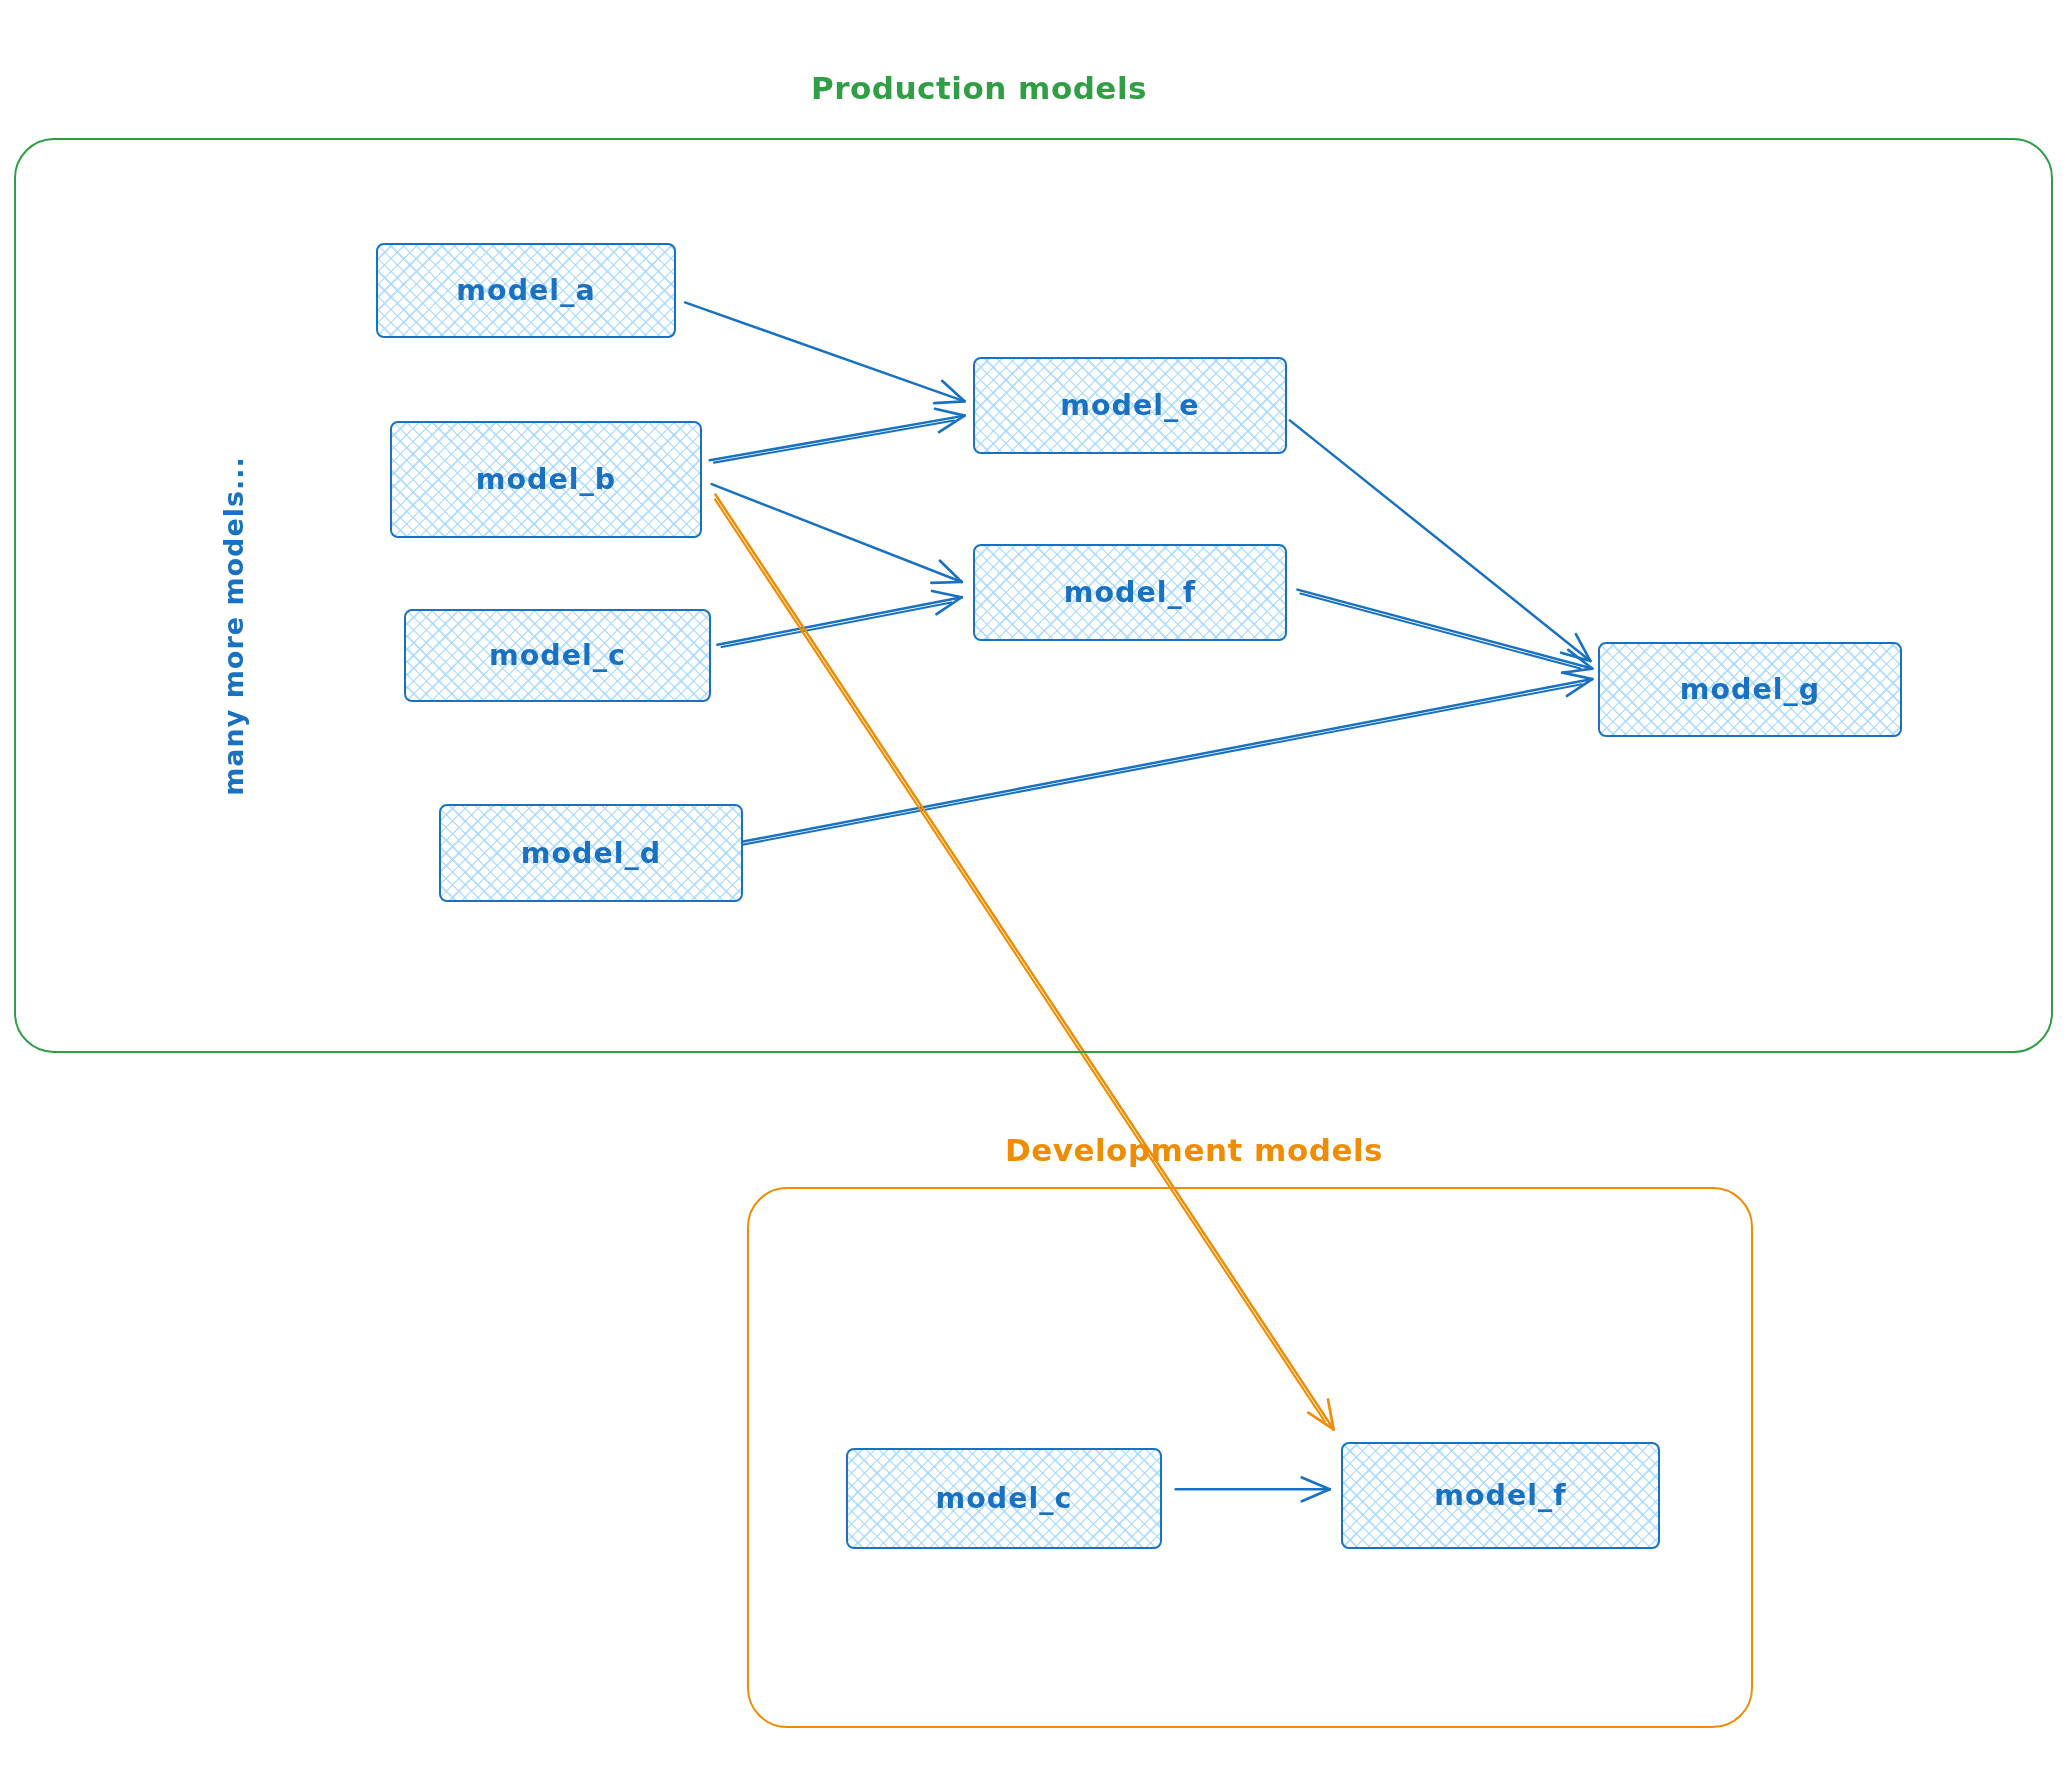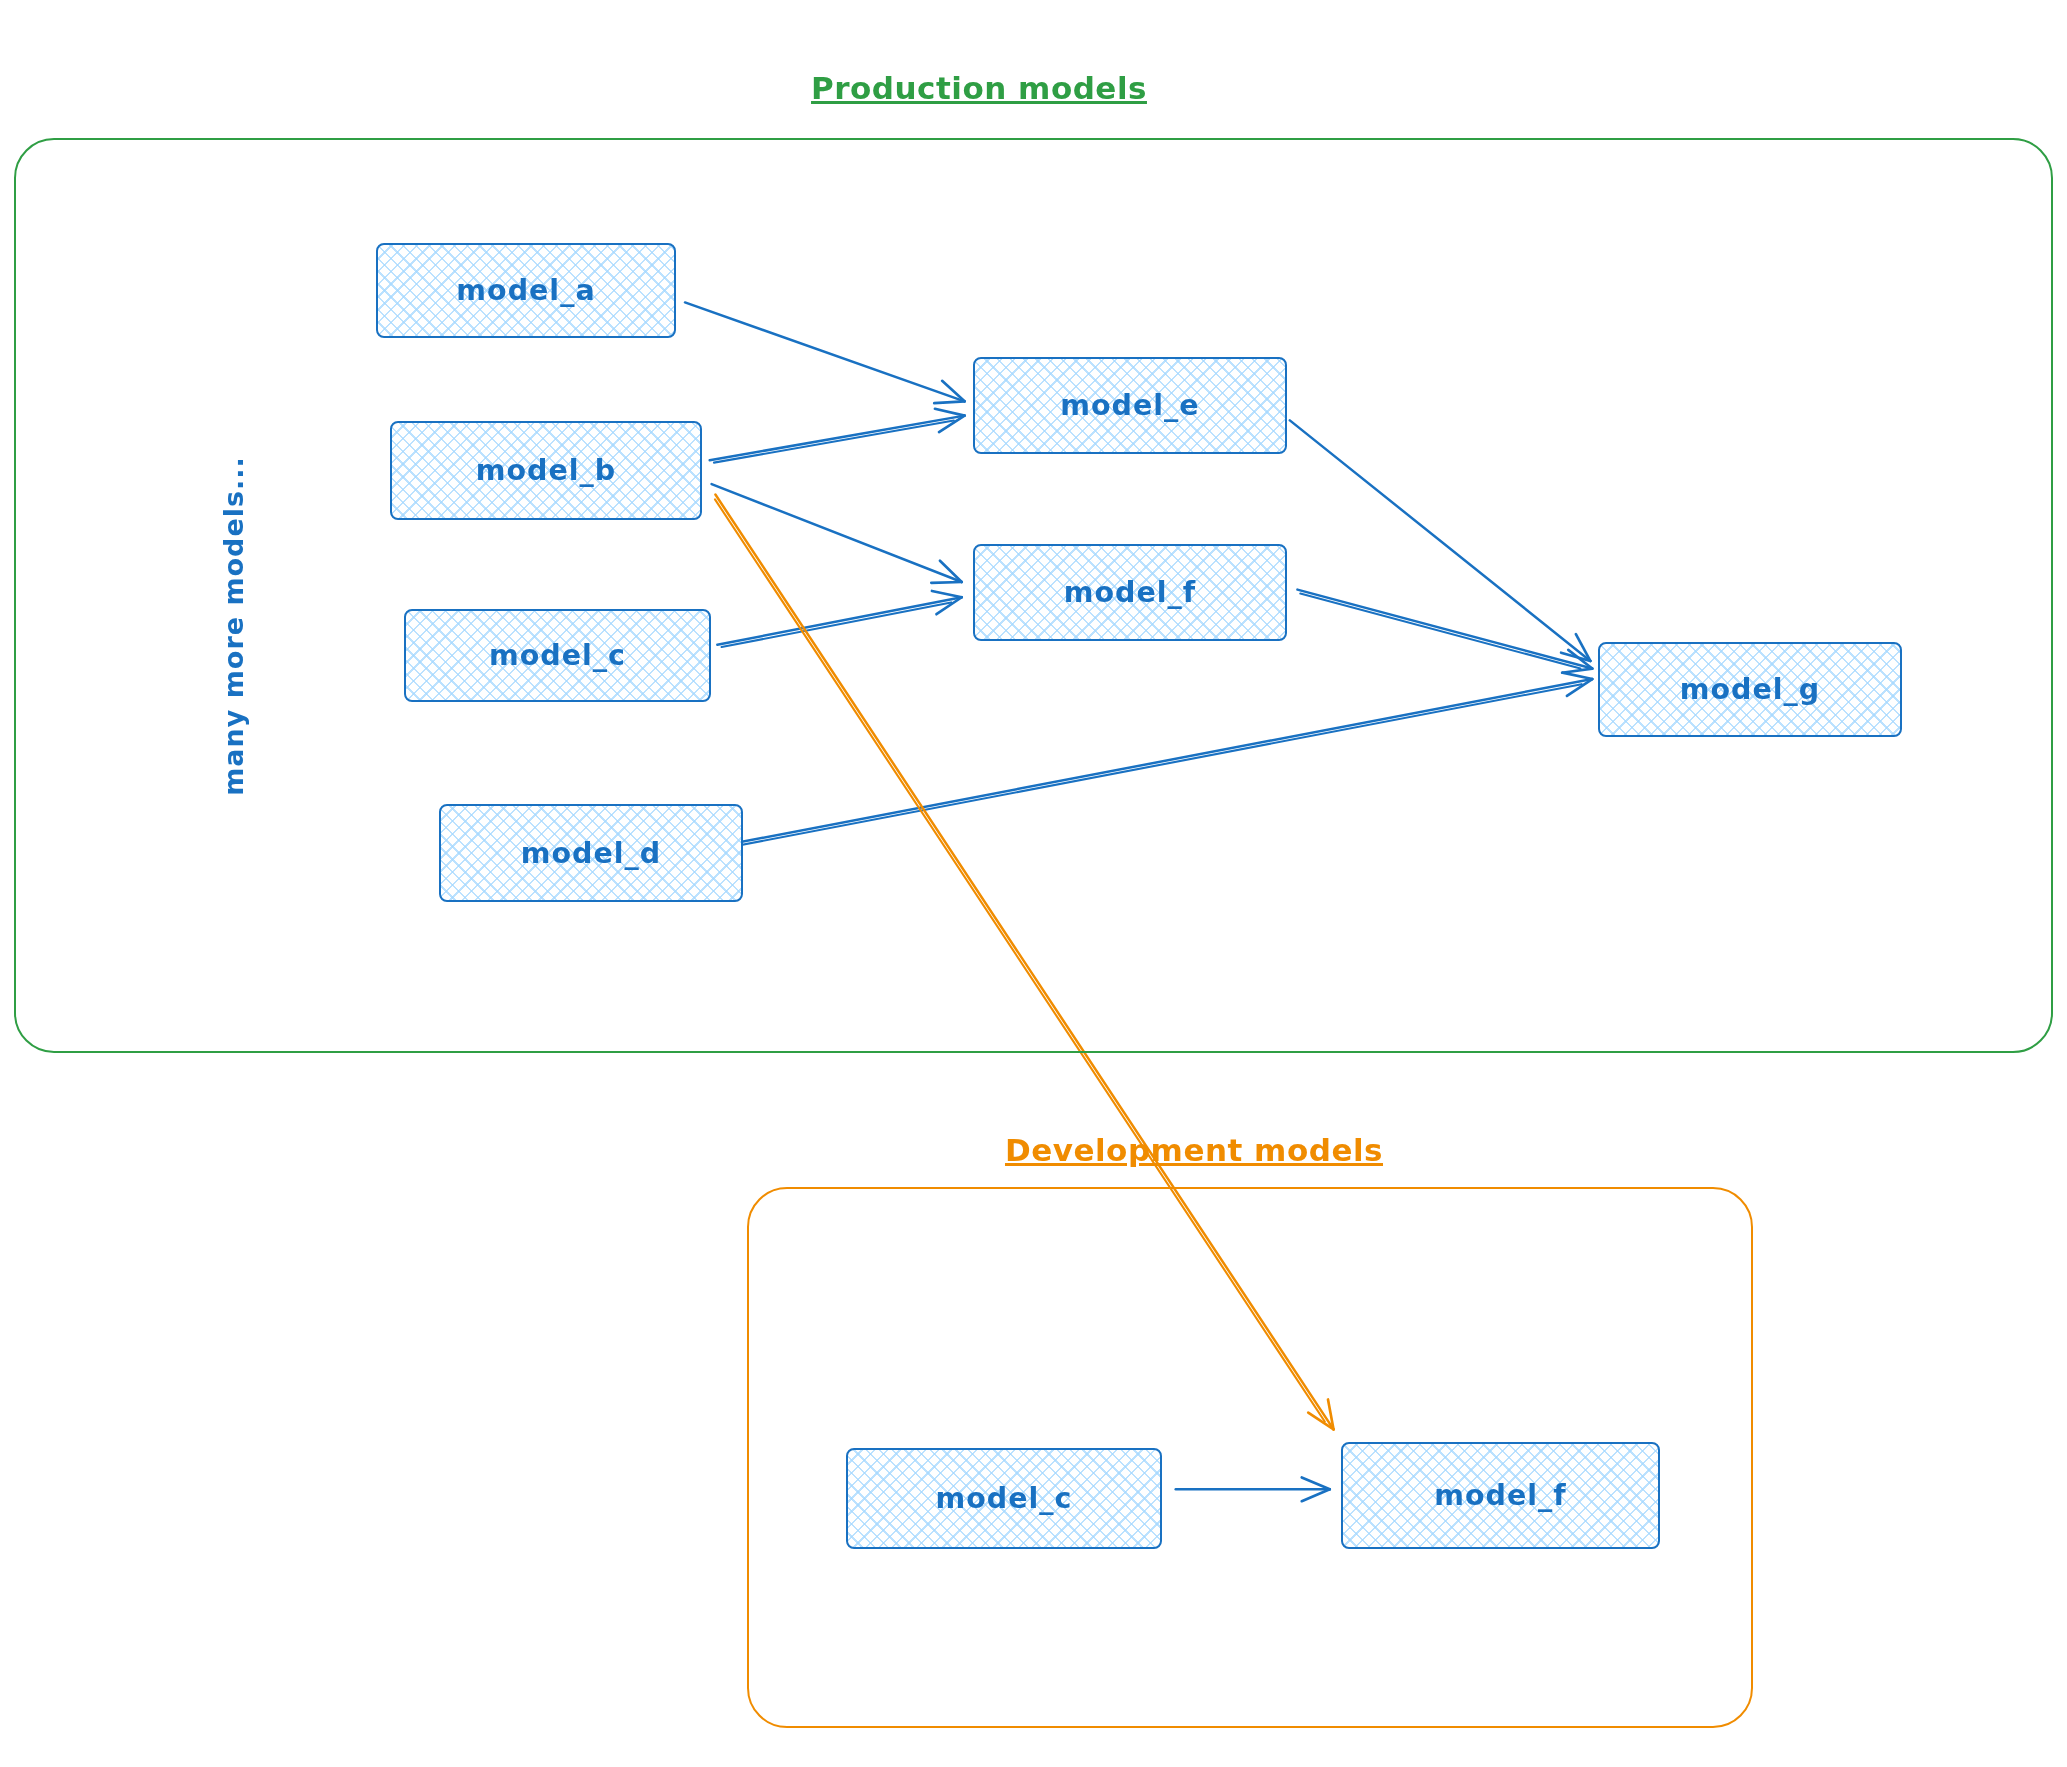--- a/index.html
+++ b/index.html
@@ -7,39 +7,39 @@
     width:2068px;height:1767px;position:relative;background:#ffffff;
     font-family:"DejaVu Sans","Liberation Sans",sans-serif;overflow:hidden;
   }
   
   .frame{position:absolute;border-radius:40px;background:transparent;}
   .frame.green{left:14.3px;top:138px;width:2035px;height:911px;border:2.4px solid #2f9e44;}
   .frame.orange{left:747px;top:1187px;width:1002px;height:537px;border:2.4px solid #f08c00;}
   
   .frame-title{
     position:absolute;transform:translate(-50%,-50%);white-space:nowrap;
-    font-size:31px;font-weight:600;letter-spacing:0.5px;text-decoration:underline;
+    font-size:31px;font-weight:600;letter-spacing:0.5px;
   }
   .frame-title.green{left:979px;top:88px;color:#2f9e44;}
   .frame-title.orange{left:1194px;top:1150px;color:#f08c00;}
   
   .node{
     position:absolute;border:2.9px solid #1971c2;border-radius:8px;
     display:flex;align-items:center;justify-content:center;
     background:
       repeating-linear-gradient(45deg, rgba(165,216,255,.75) 0 1.7px, transparent 1.7px 9px),
       repeating-linear-gradient(135deg, rgba(165,216,255,.75) 0 1.7px, transparent 1.7px 9px),
       #ffffff;
     box-sizing:border-box;
   }
   .node .lbl{
     font-size:28.5px;font-weight:600;color:#1971c2;letter-spacing:1px;white-space:nowrap;
   }
   .n-a{left:376px;top:243px;width:300px;height:95px;}
-  .n-b{left:390px;top:421px;width:312px;height:99px;align-items:center;}
+  .n-b{left:390px;top:421px;width:312px;height:117px;align-items:center;}
   .n-c{left:404px;top:609px;width:307px;height:93px;}
   .n-d{left:399px;top:804px;width:304px;height:98px;margin-left:40px;}
   .n-e{left:973px;top:357px;width:314px;height:97px;}
   .n-f{left:973px;top:544px;width:314px;height:97px;}
   .n-g{left:1598px;top:630px;width:304px;height:95px;margin-top:12px;}
   .n-dev-c{left:846px;top:1448px;width:316px;height:101px;}
   .n-dev-f{left:1341px;top:1442px;width:319px;height:107px;}
   
   .side-note{
     position:absolute;left:233px;top:626px;

